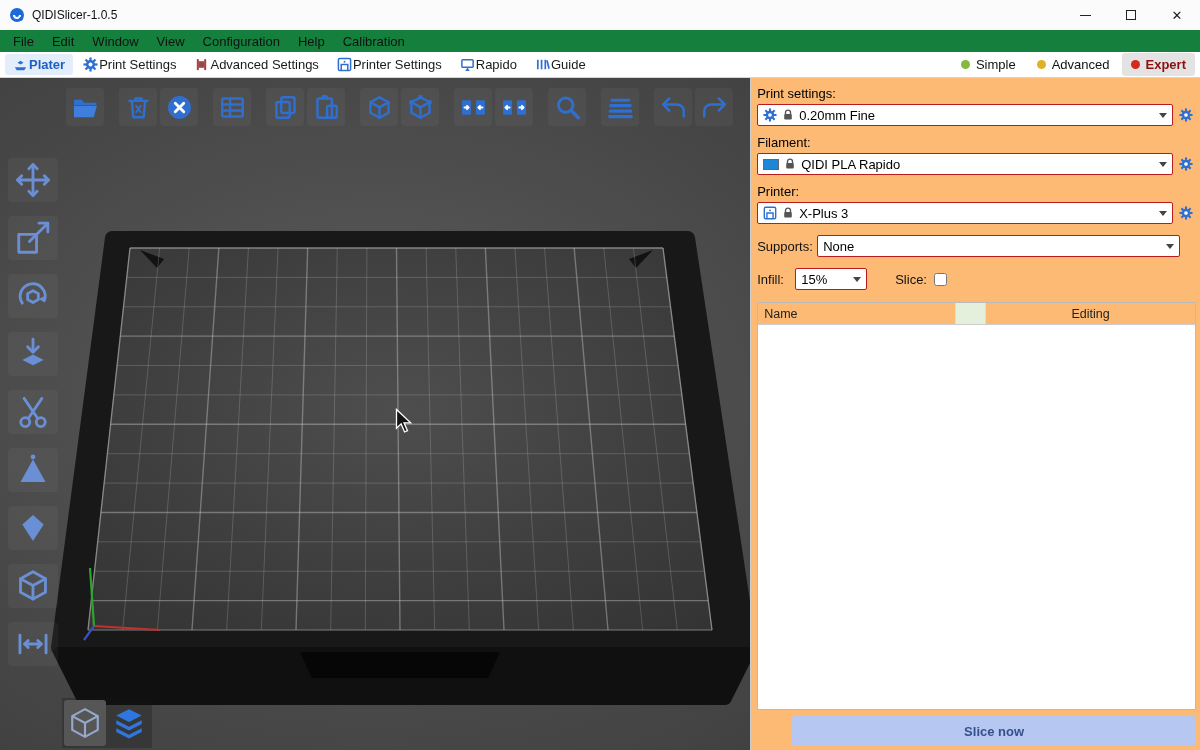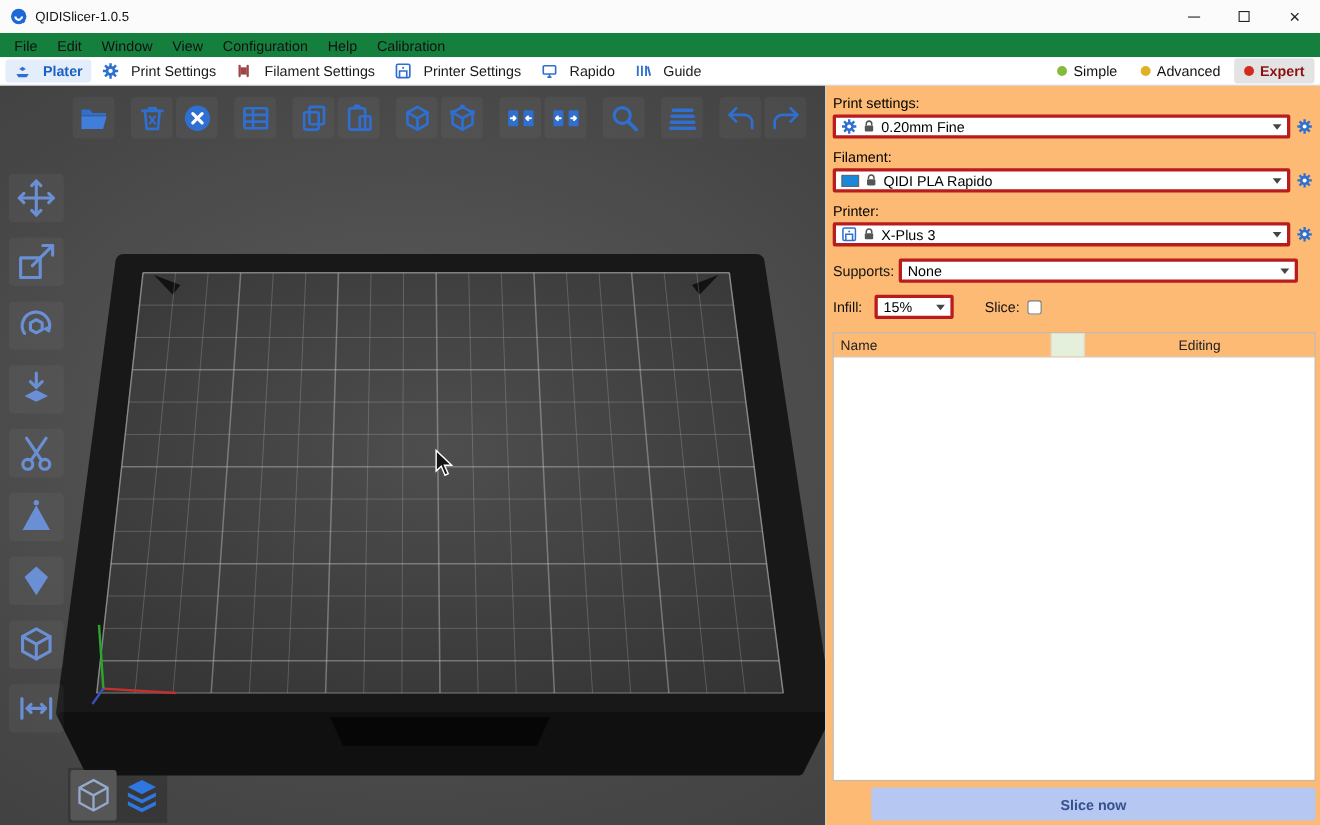--- a/index.html
+++ b/index.html
@@ -16,21 +16,21 @@
   .wc-min { width:11px; height:1px; background:#222; display:inline-block; }
   .wc-max { width:10px; height:10px; border:1px solid #222; display:inline-block; }
   .wc-close { font-size:13px; line-height:1; }
 
   
   .menubar { height:22px; display:flex; align-items:center; background:#15803d; padding-left:4px; font-size:13px; flex:0 0 auto; }
   .menu-item { padding:2px 9px; color:#111; cursor:default; }
 
   
   .tabbar { height:26px; display:flex; align-items:center; background:#fff; border-bottom:1px solid #d5d5d5; padding:0 5px; font-size:13px; gap:2px; flex:0 0 auto; }
-  .tab { display:flex; align-items:center; gap:11px; padding:3px 8px; border-radius:3px; color:#1a1a1a; }
+  .tab { display:flex; align-items:center; gap:1px; padding:3px 8px; border-radius:3px; color:#1a1a1a; }
   .tab svg { width:15px; height:15px; display:block; }
   .tab.selected { background:#e4eefb; color:#1c60c4; font-weight:bold; }
   .modes { margin-left:auto; display:flex; align-items:center; gap:3px; height:100%; }
   .mode { display:flex; align-items:center; gap:6px; padding:4px 9px; font-size:13px; border-radius:3px; }
   .dot { width:9px; height:9px; border-radius:50%; }
   .dot.green { background:#84bb3c; } .dot.yellow { background:#dfb225; } .dot.red { background:#d42a1e; }
   .mode.selected { background:#e3e3e3; font-weight:bold; color:#8c1010; }
 
   
   .main { display:flex; height:672px; flex:0 0 auto; }
@@ -54,21 +54,21 @@
   .vm { width:42px; height:46px; display:flex; align-items:center; justify-content:center; border-radius:3px; }
   .vm.selected { background:#565656; }
   .vm svg { width:34px; height:34px; display:block; }
 
   .cursor { position:absolute; left:394px; top:330px; }
 
   
   .sidebar { width:469px; height:672px; background:#fdba74; border-left:1px solid #ccc; display:flex; flex-direction:column; padding:6px 4px 4px 6px; font-size:13px; }
   .side-label { font-size:13px; color:#000; margin:2px 0 3px; }
   .combo-row { display:flex; align-items:center; margin-bottom:7px; }
-  .combo { flex:1; height:22px; border:3px solid #b91c1c; border-radius:2px; display:flex; align-items:center; gap:5px; padding:0 5px; background:#fff; }
+  .combo { flex:1; height:22px; border:1px solid #b91c1c; border-radius:2px; display:flex; align-items:center; gap:5px; padding:0 5px; background:#fff; }
   .combo .txt { font-size:13px; color:#000; white-space:nowrap; }
   .chev { margin-left:auto; width:0; height:0; border-left:4px solid transparent; border-right:4px solid transparent; border-top:5px solid #444; }
   .gear-btn { width:20px; height:22px; display:flex; align-items:center; justify-content:center; margin-left:3px; }
   .mini { width:14px; height:14px; display:block; }
   .mini-s { width:12px; height:12px; display:block; }
   .swatch { width:16px; height:11px; background:#1b87d8; border:1px solid #666; flex:0 0 auto; }
 
   .supports-row { display:flex; align-items:center; margin:4px 16px 0 0; }
   .lbl-supports { width:60px; flex:0 0 auto; }
   .infill-row { display:flex; align-items:center; margin:11px 0 0 0; }
@@ -162,21 +162,21 @@
           <use href="#sym-gear"></use>
         </svg>
       <span>Print Settings</span>
     </div>
     <div class="tab">
       <svg viewBox="0 0 16 16" fill="#a04545">
           <rect x="3" y="2" width="2.2" height="12" rx="1"></rect>
           <rect x="10.8" y="2" width="2.2" height="12" rx="1"></rect>
           <rect x="5" y="4.5" width="6" height="7"></rect>
         </svg>
-      <span>Filament Settings</span>
+      <span>Advanced Settings</span>
     </div>
     <div class="tab">
       <svg viewBox="0 0 16 16">
           <use href="#sym-printer"></use>
         </svg>
       <span>Printer Settings</span>
     </div>
     <div class="tab">
       <svg viewBox="0 0 16 16" fill="none" stroke="#2f6fd0" stroke-width="1.6">
           <rect x="2" y="3" width="12" height="8" rx="1"></rect>

